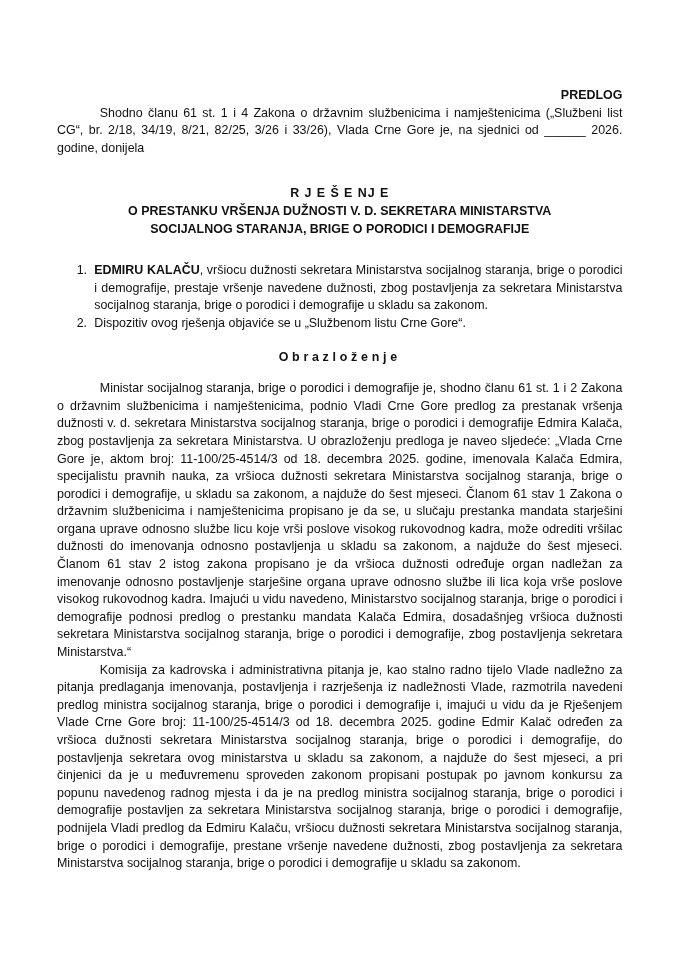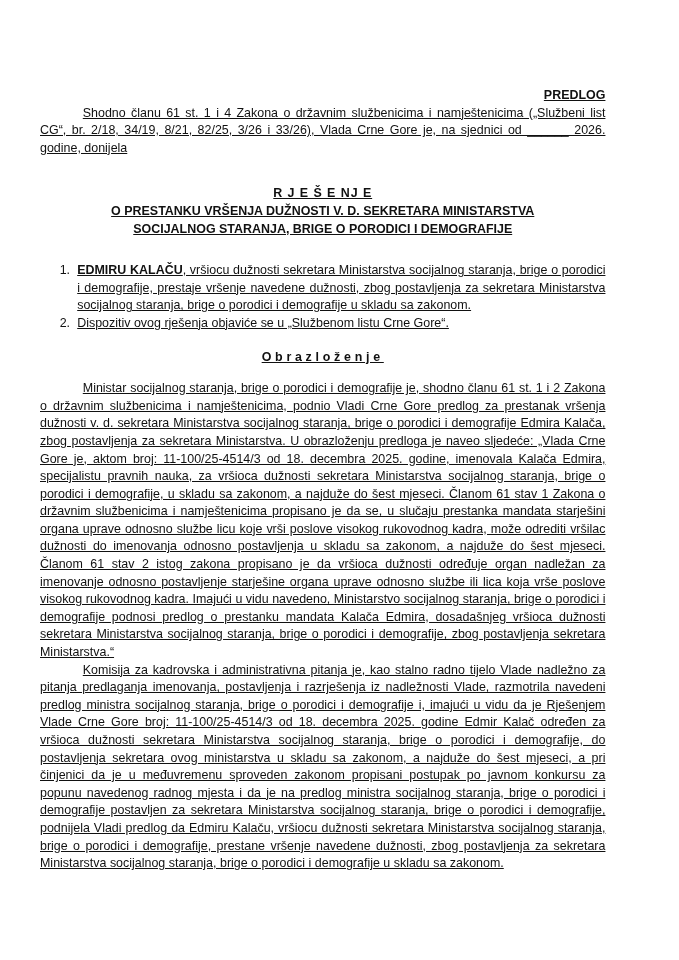--- a/index.html
+++ b/index.html
@@ -1,18 +1,18 @@
 <!DOCTYPE html>
 <html><head>
 <meta charset="utf-8">
 <style>
   html, body { margin: 0; padding: 0; background: #ffffff; }
   body { width: 679px; height: 960px; overflow: hidden; position: relative;
          font-family: "Liberation Sans", sans-serif; color: #111; }
-  .page { position: absolute; left: 40px; top: 86px; width: 566px; text-decoration: underline; }
+  .page { position: absolute; left: 57px; top: 86px; width: 566px; }
   .txt { font-size: 13.4px; line-height: 17.6px; transform: scaleX(0.93); transform-origin: left top; width: 608px; }
   .label { text-align: right; font-weight: bold; font-size: 13.4px; line-height: 17.6px; }
   .just { text-align: justify; }
   .indent { text-indent: 46px; }
   .center { text-align: center; font-weight: bold; }
   .spaced { letter-spacing: 3px; }
   .heading { margin-top: 28px; }
   ol { margin: 24px 0 0 0; padding-left: 36px; }
   ol li { padding-left: 4px; }
   .obr { margin-top: 16px; margin-bottom: 14px; font-weight: bold; letter-spacing: 4px; text-align: center; }

